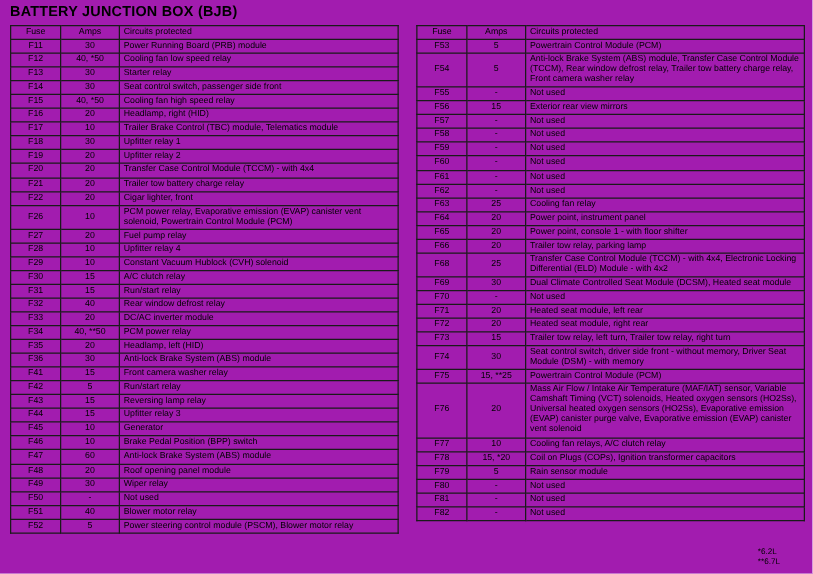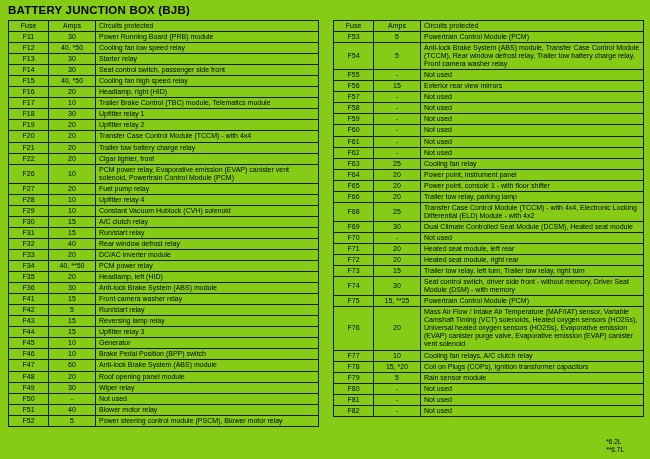--- a/index.html
+++ b/index.html
@@ -8,21 +8,21 @@
     background: #ffffff;
     font-family: "Liberation Sans", sans-serif;
     color: #000000;
   }
   .page {
     position: relative;
     width: 650px;
     height: 459px;
     box-sizing: border-box;
     padding: 4px 6px 0 8px;
-    background: #84cc16;
+    background: #a21caf;
     overflow: hidden;
   }
   .title {
     font-size: 11.5px;
     font-weight: bold;
     margin: 0 0 4px 0;
     letter-spacing: 0.2px;
   }
   .tables {
     display: flex;

